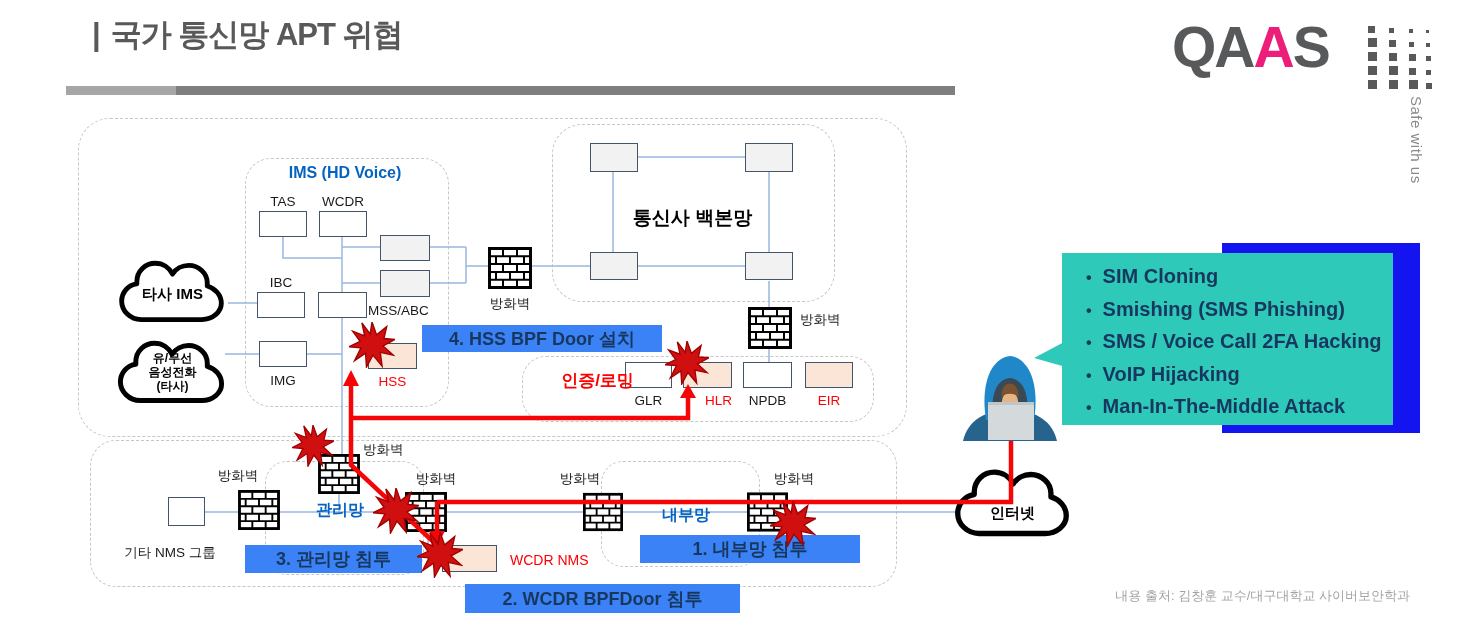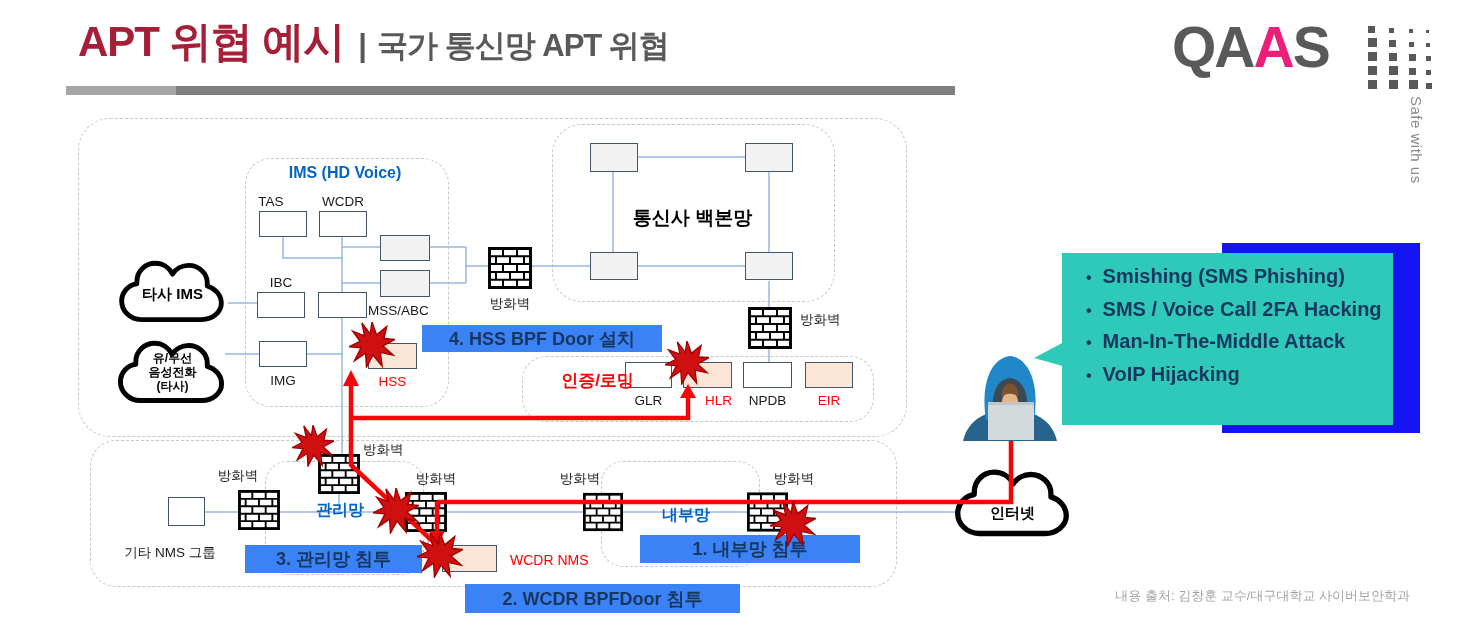--- a/index.html
+++ b/index.html
@@ -42,21 +42,20 @@
   .bubble li::before{content:"•";margin-right:11px;font-size:16px;}
   .footer-src{position:absolute;left:1000px;top:587px;width:410px;text-align:right;
               font-size:13px;color:#A3A3A3;z-index:3;}
 </style>
 </head>
 <body>
 
 <div id="stage">
 
   <div class="title-row">
-    <span class="title-main">APT 위협 예시</span>
     <span class="title-sep">|</span>
     <span class="title-sub">국가 통신망 APT 위협</span>
   </div>
   <div class="bar" style="left:66px;width:110px;background:#A6A6A6;"></div>
   <div class="bar" style="left:176px;width:779px;background:#7F7F7F;"></div>
 
   <div class="logo-text"><span>Q</span><span>A</span><span class="pink">A</span><span>S</span></div>
   <svg class="abs" id="logogrid" style="left:1368px;top:24px;z-index:3;" width="72" height="66" viewBox="0 0 72 66">
       <rect x="0" y="2" width="7" height="7" fill="#58595B"></rect>
       <rect x="21" y="4" width="5" height="5" fill="#58595B"></rect>
@@ -129,21 +128,21 @@
   <div class="nbox gray" style="left:590px;top:252px;width:48px;height:28px;"></div>
   <div class="nbox gray" style="left:745px;top:252px;width:48px;height:28px;"></div>
   <div class="nbox peach" style="left:368px;top:343px;width:49px;height:26px;"></div>
   <div class="nbox" style="left:625px;top:362px;width:47px;height:26px;"></div>
   <div class="nbox peach" style="left:683px;top:362px;width:49px;height:26px;"></div>
   <div class="nbox" style="left:743px;top:362px;width:49px;height:26px;"></div>
   <div class="nbox peach" style="left:805px;top:362px;width:48px;height:26px;"></div>
   <div class="nbox" style="left:168px;top:497px;width:37px;height:29px;"></div>
   <div class="nbox peach" style="left:442px;top:545px;width:55px;height:27px;"></div>
 
-  <div class="nlabel" style="left:247px;top:194px;width:48px;">TAS</div>
+  <div class="nlabel" style="left:259px;top:194px;width:48px;">TAS</div>
   <div class="nlabel" style="left:319px;top:194px;width:48px;">WCDR</div>
   <div class="nlabel" style="left:257px;top:275px;width:48px;">IBC</div>
   <div class="nlabel" style="left:368px;top:303px;width:62px;text-align:left;">MSS/ABC</div>
   <div class="nlabel" style="left:259px;top:373px;width:48px;">IMG</div>
   <div class="nlabel red" style="left:368px;top:374px;width:49px;">HSS</div>
   <div class="nlabel" style="left:625px;top:393px;width:47px;">GLR</div>
   <div class="nlabel red" style="left:683px;top:393px;width:49px;text-align:right;">HLR</div>
   <div class="nlabel" style="left:743px;top:393px;width:49px;">NPDB</div>
   <div class="nlabel red" style="left:805px;top:393px;width:48px;">EIR</div>
   <div class="nlabel" style="left:120px;top:545px;width:100px;">기타 NMS 그룹</div>
@@ -241,22 +240,23 @@
       <rect x="988" y="402" width="46" height="38" fill="#D4D9DC"></rect>
       <rect x="988" y="402" width="46" height="3" fill="#bfc6ca"></rect>
     </g>
 
     <polygon points="1066,341 1034,358 1066,367" fill="#2EC9B8"></polygon>
   </svg>
 
   <div class="bubble-shadow"></div>
   <div class="bubble">
     <ul>
+      <li>SIM Cloning</li>
       <li>Smishing (SMS Phishing)</li>
       <li>SMS / Voice Call 2FA Hacking</li>
+      <li>VoIP Hijacking</li>
       <li>Man-In-The-Middle Attack</li>
-      <li>VoIP Hijacking</li>
     </ul>
   </div>
 
   <div class="footer-src">내용 출처: 김창훈 교수/대구대학교 사이버보안학과</div>
 
 </div>
 
 </body></html>

